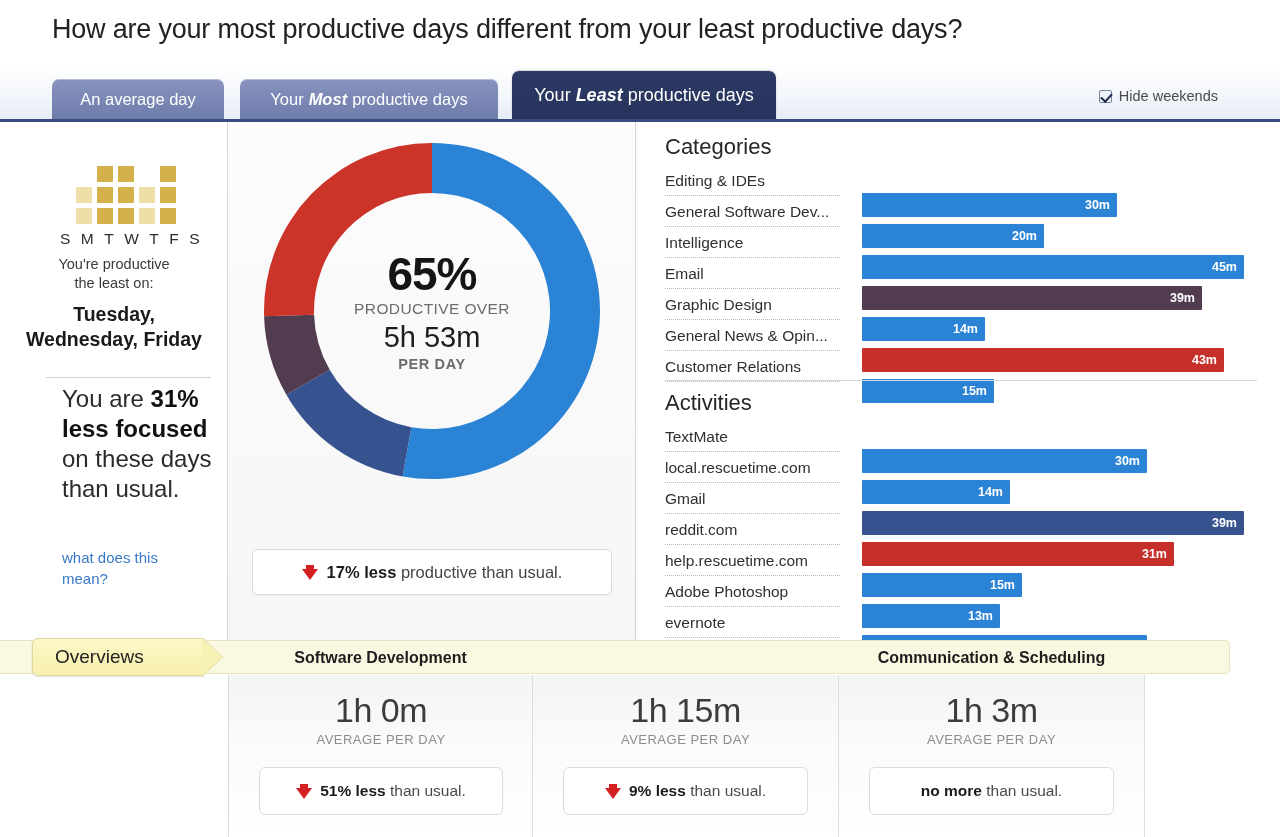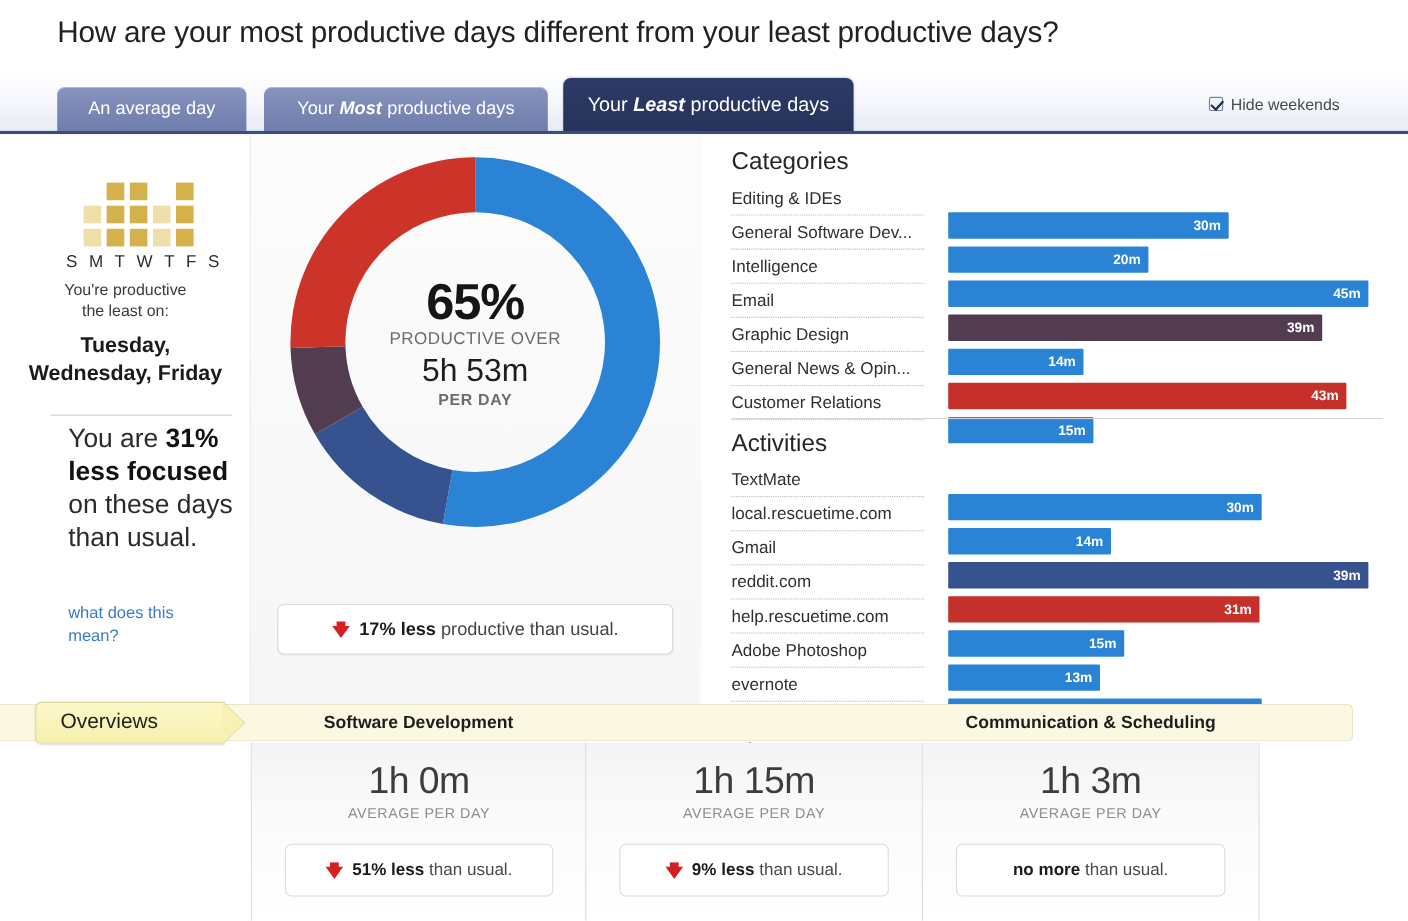--- a/index.html
+++ b/index.html
@@ -43,21 +43,21 @@
     font-size: 18px;
     box-shadow: 0 -1px 2px rgba(0,0,0,.18);
   }
   .tab b { font-weight: 700; font-style: italic; margin: 0 5px; }
   #tab-average { left: 52px; width: 172px; }
   #tab-most { left: 240px; width: 258px; }
   #tab-least { left: 512px; width: 264px; }
 
   .hide-weekends {
     position: absolute; right: 62px; top: 88px;
-    display: flex; gap: 7px;
+    display: flex; align-items: center; gap: 7px;
     font-size: 14.5px; color: #4a4a4a; cursor: pointer;
   }
   .cbox {
     width: 13px; height: 13px; border: 1px solid #7a8496; background: #eef2fa;
     border-radius: 2px; position: relative; flex: 0 0 auto;
   }
   .cbox::after {
     content: ""; position: absolute; left: 3px; top: 0px;
     width: 5px; height: 9px; border: solid #1d2b4d;
     border-width: 0 2px 2px 0; transform: rotate(42deg);
@@ -344,21 +344,21 @@
             <div class="bar" style="width: 148px; background: rgb(42, 131, 212);">14m</div>
           </div>
           <div class="row" style="top: 368px;">
             <div class="lbl">Gmail</div>
             <div class="dots"></div>
             <div class="bar" style="width: 382px; background: rgb(54, 83, 143);">39m</div>
           </div>
           <div class="row" style="top: 399px;">
             <div class="lbl">reddit.com</div>
             <div class="dots"></div>
-            <div class="bar" style="width: 283px; background: rgb(198, 48, 42);">31m</div>
+            <div class="bar" style="width: 312px; background: rgb(198, 48, 42);">31m</div>
           </div>
           <div class="row" style="top: 430px;">
             <div class="lbl">help.rescuetime.com</div>
             <div class="dots"></div>
             <div class="bar" style="width: 160px; background: rgb(42, 131, 212);">15m</div>
           </div>
           <div class="row" style="top: 461px;">
             <div class="lbl">Adobe Photoshop</div>
             <div class="dots"></div>
             <div class="bar" style="width: 138px; background: rgb(42, 131, 212);">13m</div>

